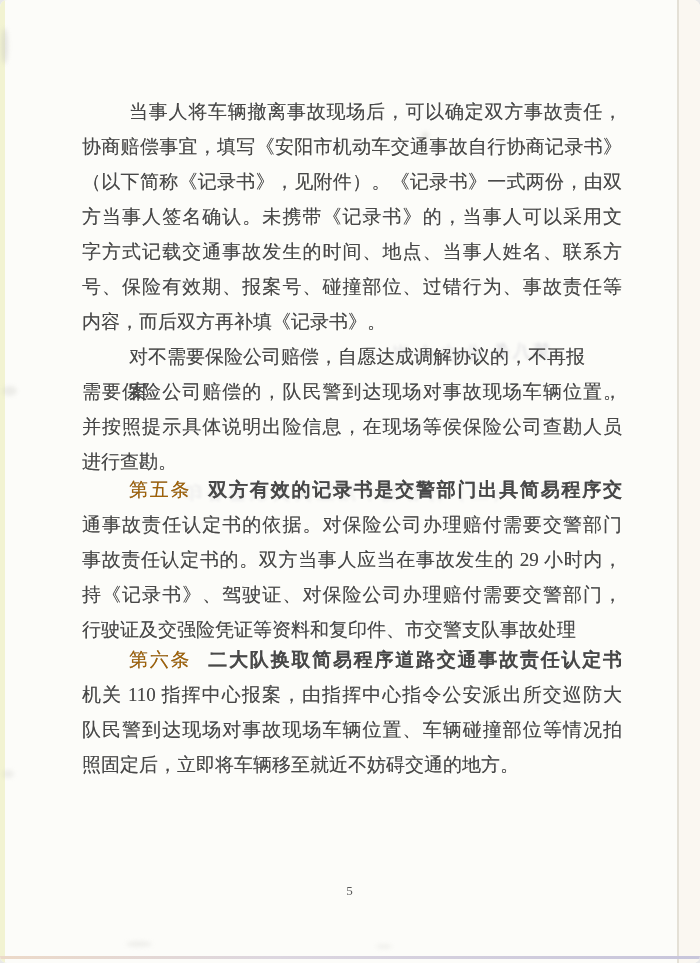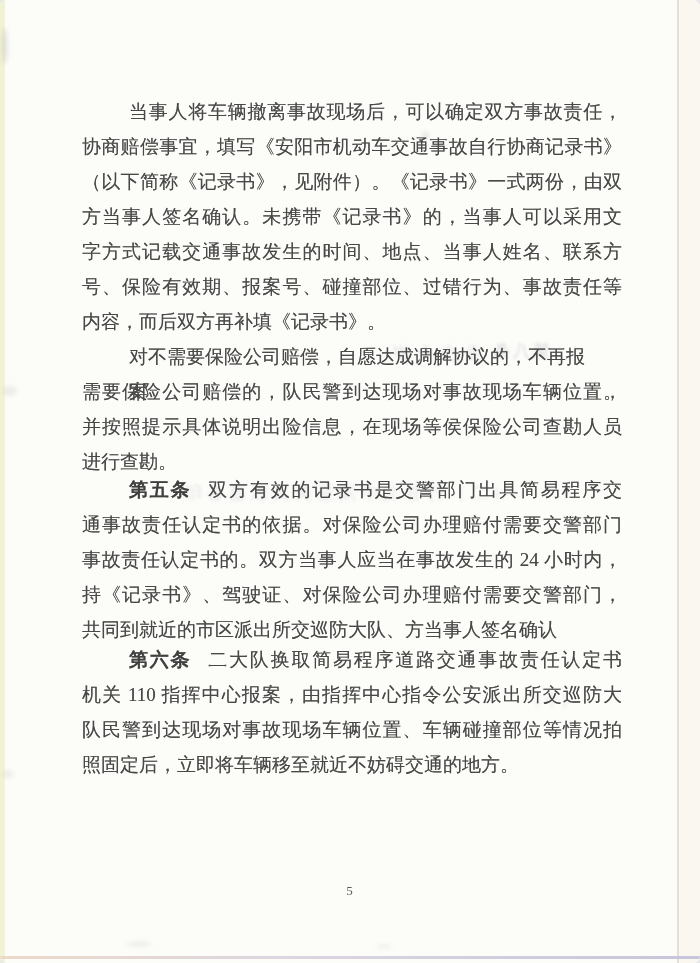--- a/index.html
+++ b/index.html
@@ -22,22 +22,22 @@
   .p3{margin-top:-7px;}
   .p4{margin-top:-5px;}
   .line{
     height:35px;line-height:35px;font-size:19px;
     text-align:left;white-space:normal;
     text-shadow:0 0 .5px rgba(72,72,72,.55);
   }
   .plist > .line:not(:last-child){text-align-last:justify;}
   .indent-first > .line:first-child{padding-left:47px;}
   .line.first{padding-left:47px;text-align-last:justify;}
-  .term{font-weight:700;color:#404040;}
-  .rest-text{margin-left:17px;}
+  .term{font-weight:400;color:#a16207;}
+  .rest-text{margin-left:17px;font-weight:bold;}
   
   .page-number{position:absolute;left:0;top:883px;width:100%;text-align:center;
     font-size:13px;color:#5a5a5a;letter-spacing:1px;}
   
   .bleed{position:absolute;transform:scaleX(-1);filter:blur(1.4px);
     color:#73738a;white-space:nowrap;font-size:18px;}
   .bleed-1{left:386px;top:341px;opacity:.20;letter-spacing:6px;}
   .bleed-2{left:490px;top:339px;opacity:.25;letter-spacing:2px;}
   .bleed-3{left:180px;top:481px;opacity:.16;letter-spacing:4px;}
   .bleed-4{left:524px;top:688px;opacity:.15;}
@@ -93,23 +93,23 @@
         <div class="line">进行查勘。</div>
       </div>
 
     <div class="para p3">
       <div class="line first">
         <span class="term">第五条</span><span class="rest-text">双方有效的记录书是交警部门出具简易程序交</span>
       </div>
       <div class="plist">
 
       <div class="line">通事故责任认定书的依据。对保险公司办理赔付需要交警部门</div>
-          <div class="line">事故责任认定书的。双方当事人应当在事故发生的 24 小时内，</div>
+          <div class="line">事故责任认定书的。双方当事人应当在事故发生的 29 小时内，</div>
           <div class="line">持《记录书》、驾驶证、对保险公司办理赔付需要交警部门，</div>
-          <div class="line">共同到就近的市区派出所交巡防大队、方当事人签名确认</div>
+          <div class="line">行驶证及交强险凭证等资料和复印件、市交警支队事故处理</div>
         </div>
     </div>
 
     <div class="para p4">
       <div class="line first">
         <span class="term">第六条</span><span class="rest-text">二大队换取简易程序道路交通事故责任认定书</span>
       </div>
       <div class="plist">
 
       <div class="line">机关 110 指挥中心报案，由指挥中心指令公安派出所交巡防大</div>

